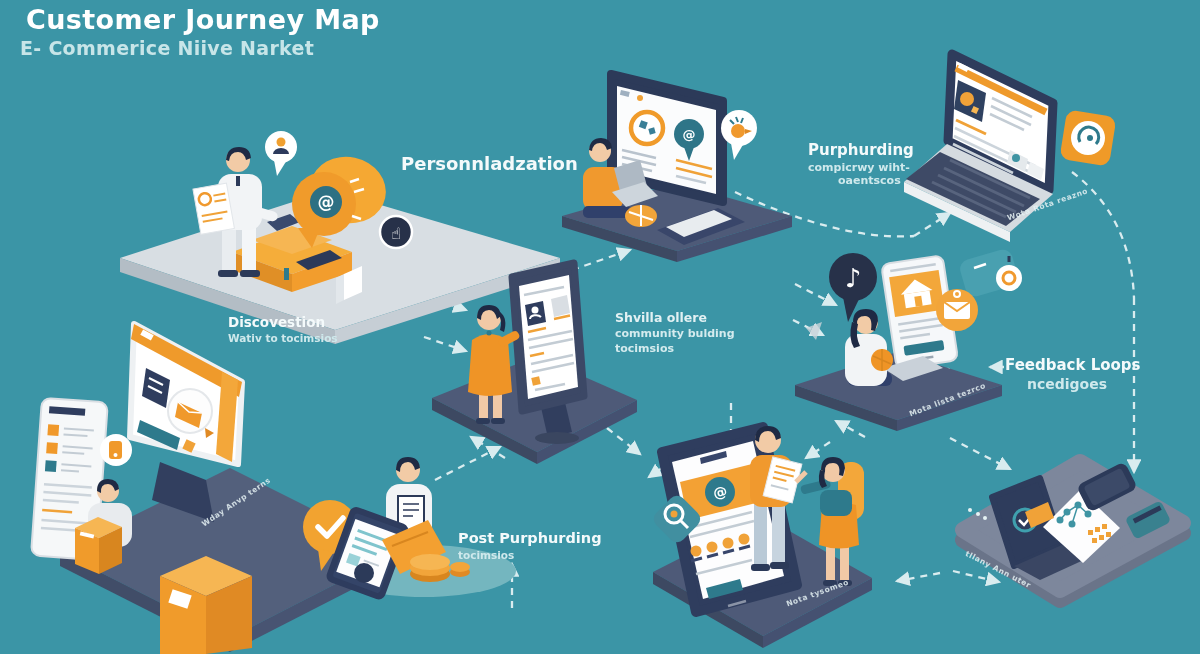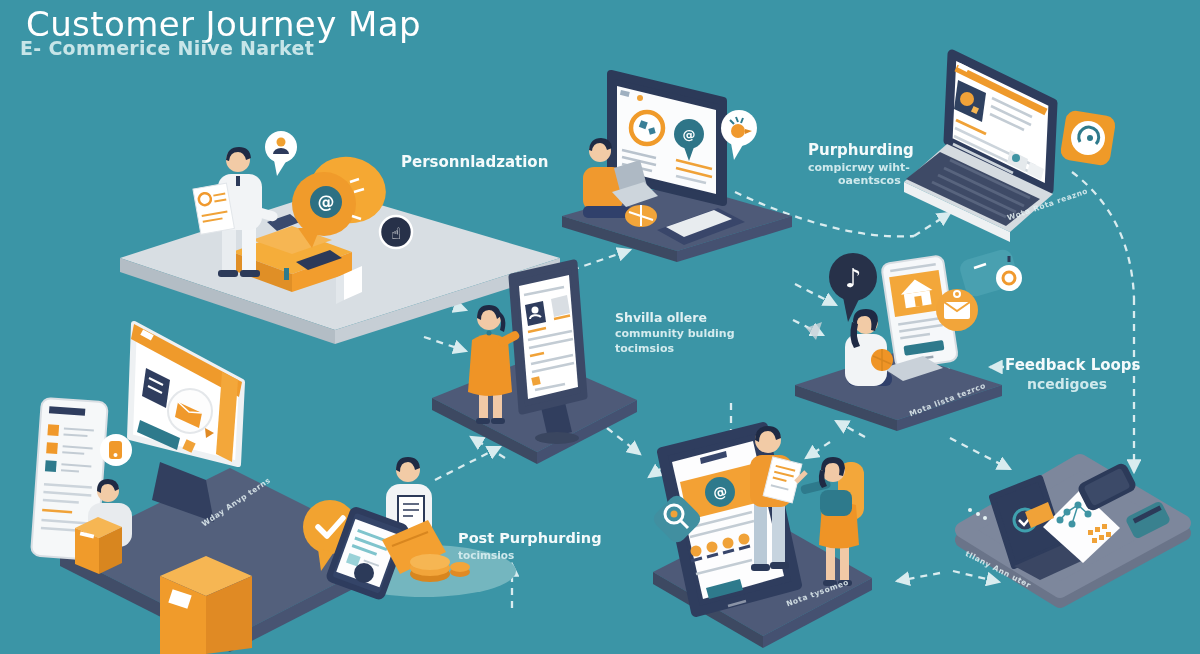--- a/index.html
+++ b/index.html
@@ -1,24 +1,24 @@
 <!DOCTYPE html>
 <html><head>
 <meta charset="utf-8">
 <style>
   html,body{margin:0;padding:0;}
   body{font-family:"DejaVu Sans","Liberation Sans",sans-serif;}
   #canvas{position:relative;width:1200px;height:654px;background:#3B95A6;overflow:hidden;}
   #illustration{position:absolute;left:0;top:0;}
   .txt{position:absolute;white-space:nowrap;}
-  .title{left:26px;top:4px;font-size:34px;font-weight:400;color:#ffffff;letter-spacing:.4px;}
+  .title{left:26px;top:4px;font-size:27px;font-weight:700;color:#ffffff;letter-spacing:.4px;}
   .subtitle{left:20px;top:37px;font-size:19px;font-weight:700;color:#c7e5e8;letter-spacing:.3px;}
   .stage-h{font-weight:800;color:#f4fafb;}
   .stage-s{color:#cfe9ec;}
-  .lbl-personalization{left:401px;top:153px;font-size:15px;}
+  .lbl-personalization{left:401px;top:153px;font-size:18px;}
   .lbl-community{left:808px;top:141px;font-size:15px;}
   .lbl-community .s1{font-size:11px;font-weight:600;margin-top:2px;}
   .lbl-community .s2{font-size:11px;font-weight:600;margin-left:30px;}
   .lbl-discovery{left:228px;top:314px;font-size:13.5px;}
   .lbl-discovery .s1{font-size:10.5px;font-weight:600;margin-top:2px;}
   .lbl-sharing{left:615px;top:310px;font-size:12.5px;font-weight:700;color:#e2f1f3;}
   .lbl-sharing .s1,.lbl-sharing .s2{font-size:11px;font-weight:600;margin-top:2px;color:#d4ebee;}
   .lbl-feedback{left:1005px;top:356px;font-size:15px;}
   .lbl-feedback .s1{font-size:14px;font-weight:600;margin-left:22px;margin-top:2px;}
   .lbl-postpurchase{left:458px;top:530px;font-size:14.5px;}
@@ -524,20 +524,24 @@
 <div class="txt subtitle">E- Commerice Niive Narket</div>
 
 <div class="txt stage-h lbl-personalization">Personnladzation</div>
 
 <div class="txt lbl-community">
   <div class="stage-h">Purphurding</div>
   <div class="stage-s s1">compicrwy wiht-</div>
   <div class="stage-s s2">oaentscos</div>
 </div>
 
+<div class="txt lbl-discovery">
+  <div class="stage-h">Discovestion</div>
+  <div class="stage-s s1">Wativ to tocimsios</div>
+</div>
 
 <div class="txt lbl-sharing">
   <div>Shvilla ollere</div>
   <div class="s1">community bulding</div>
   <div class="s2">tocimsios</div>
 </div>
 
 <div class="txt lbl-feedback">
   <div class="stage-h">Feedback Loops</div>
   <div class="stage-s s1">ncedigoes</div>

